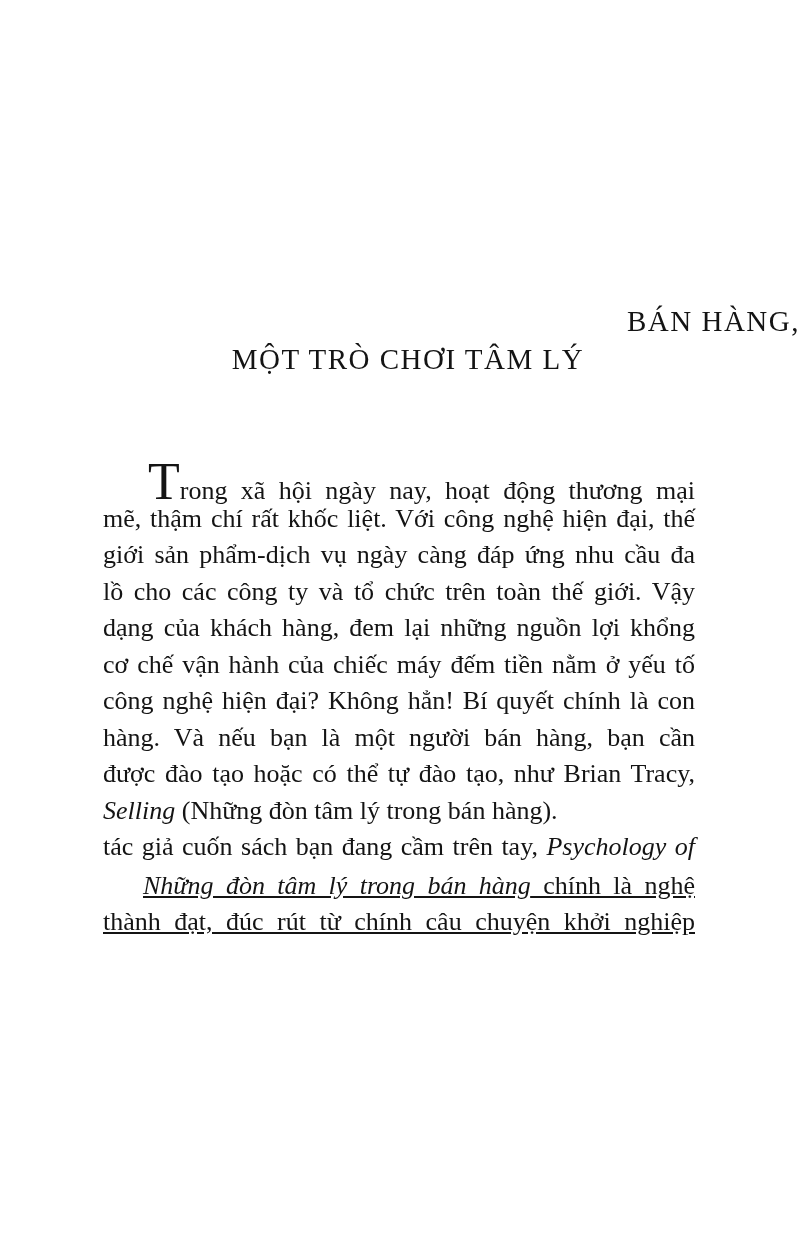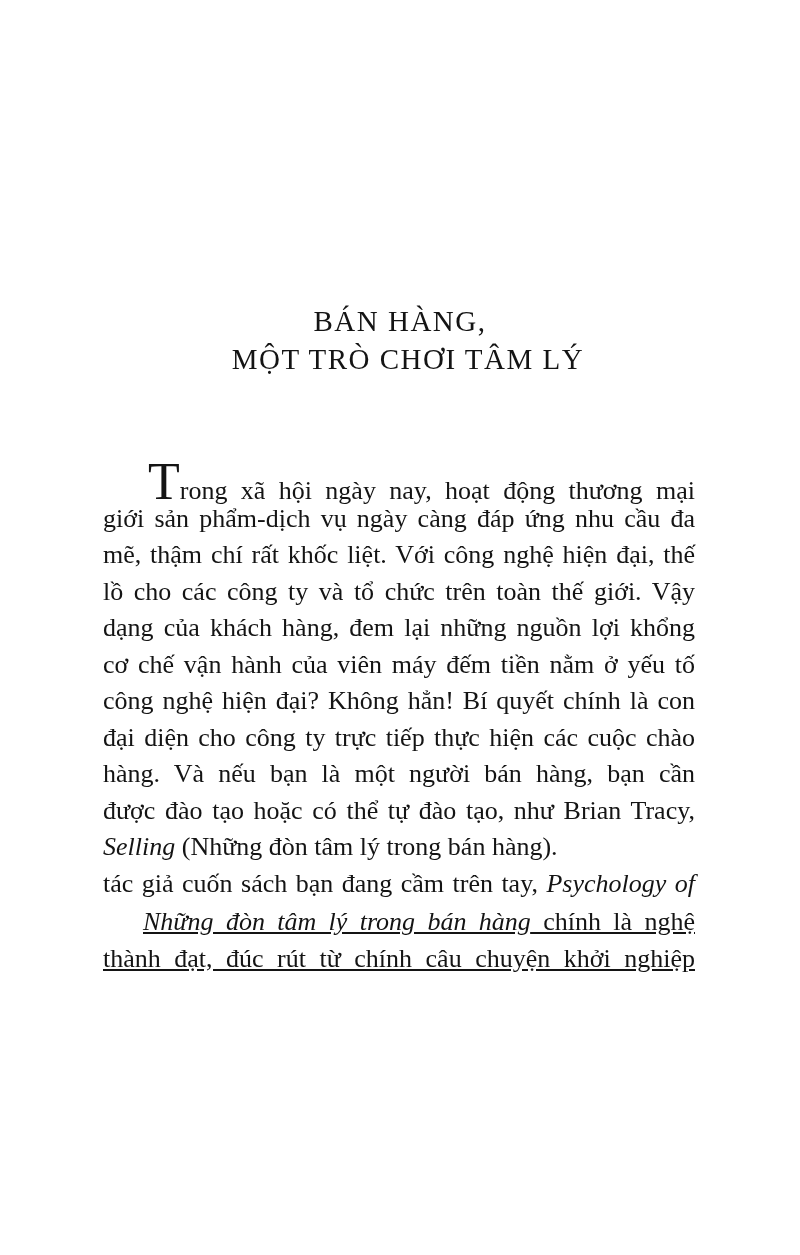--- a/index.html
+++ b/index.html
@@ -1,46 +1,45 @@
 <!DOCTYPE html>
 <html><head>
   <meta charset="utf-8">
   <style>
     html, body { margin: 0; padding: 0; background: #ffffff; }
     body { width: 800px; height: 1255px; position: relative; overflow: hidden;
       font-family: "Liberation Serif", "DejaVu Serif", serif; color: #141414; }
     .title { position: absolute; left: 0; width: 800px; text-align: center;
       font-size: 29px; letter-spacing: 1.5px; font-weight: normal; margin: 0; line-height: 1; }
-    .title.l1 { top: 307px; }
+    .title.l1 { top: 307px; text-align: right; }
     .title.l2 { top: 345px; left: 8px; }
     .body-text { position: absolute; left: 103px; width: 592px; top: 464px; }
     .line { display: block; height: 36.5px; font-size: 26px; line-height: 36.5px;
       white-space: nowrap; text-align: justify; text-align-last: justify; }
     .line.last { text-align-last: left; }
     .line.indent { padding-left: 40px; }
     .dropcap { font-size: 52px; line-height: 36px; vertical-align: baseline; padding-left: 45px; }
     .line.first { text-align-last: justify; }
     em { font-style: italic; }
   </style>
 </head>
 <body>
 
 <h1 class="title l1">BÁN HÀNG,</h1>
 <h1 class="title l2">MỘT TRÒ CHƠI TÂM LÝ</h1>
 
 <div class="body-text">
   <div>
     <span class="line first"><span class="dropcap">T</span><span>rong xã hội ngày nay, hoạt động thương mại</span></span>
+    <span class="line">mẽ, thậm chí rất khốc liệt. Với công nghệ hiện đại, thế</span>
     <span class="line">giới sản phẩm-dịch vụ ngày càng đáp ứng nhu cầu đa</span>
-    <span class="line">mẽ, thậm chí rất khốc liệt. Với công nghệ hiện đại, thế</span>
     <span class="line">lồ cho các công ty và tổ chức trên toàn thế giới. Vậy</span>
     <span class="line">dạng của khách hàng, đem lại những nguồn lợi khổng</span>
-    <span class="line">cơ chế vận hành của viên máy đếm tiền nằm ở yếu tố</span>
+    <span class="line">cơ chế vận hành của chiếc máy đếm tiền nằm ở yếu tố</span>
     <span class="line">công nghệ hiện đại? Không hẳn! Bí quyết chính là con</span>
-    <span class="line">đại diện cho công ty trực tiếp thực hiện các cuộc chào</span>
     <span class="line">hàng. Và nếu bạn là một người bán hàng, bạn cần</span>
     <span class="line">được đào tạo hoặc có thể tự đào tạo, như Brian Tracy,</span>
     <span class="line last"><em>Selling</em><span> (Những đòn tâm lý trong bán hàng).</span></span>
     <span class="line"><span>tác giả cuốn sách bạn đang cầm trên tay, </span><em>Psychology of</em></span>
   </div>
   <div style="margin-top:2px;text-decoration:underline;">
     <span class="line indent"><em>Những đòn tâm lý trong bán hàng</em><span> chính là nghệ</span></span>
     <span class="line">thành đạt, đúc rút từ chính câu chuyện khởi nghiệp</span>
   </div>
 </div>

